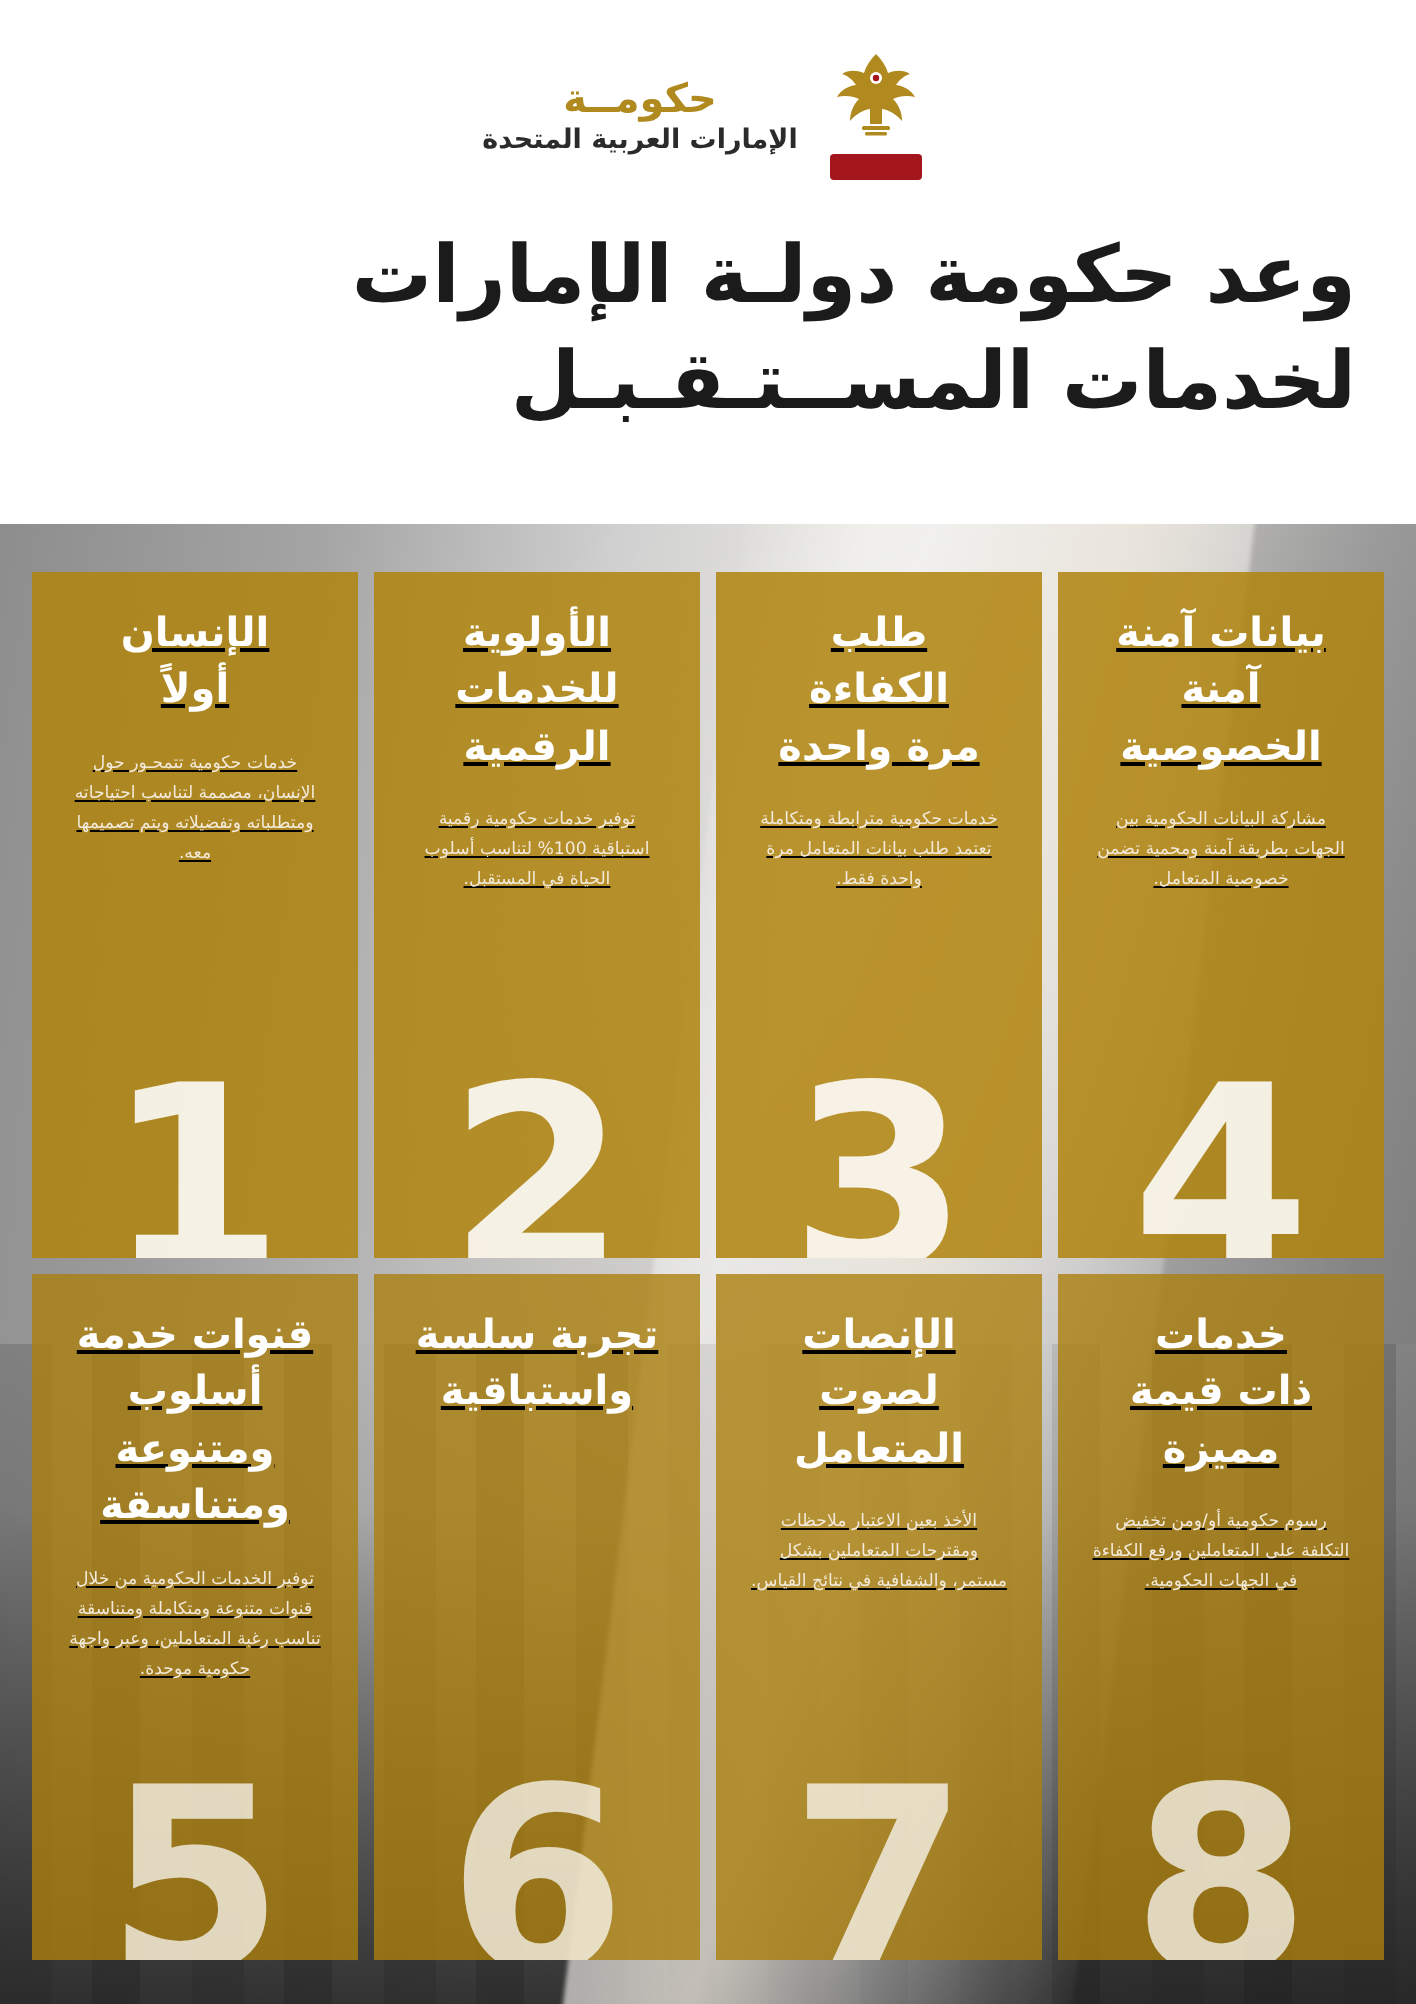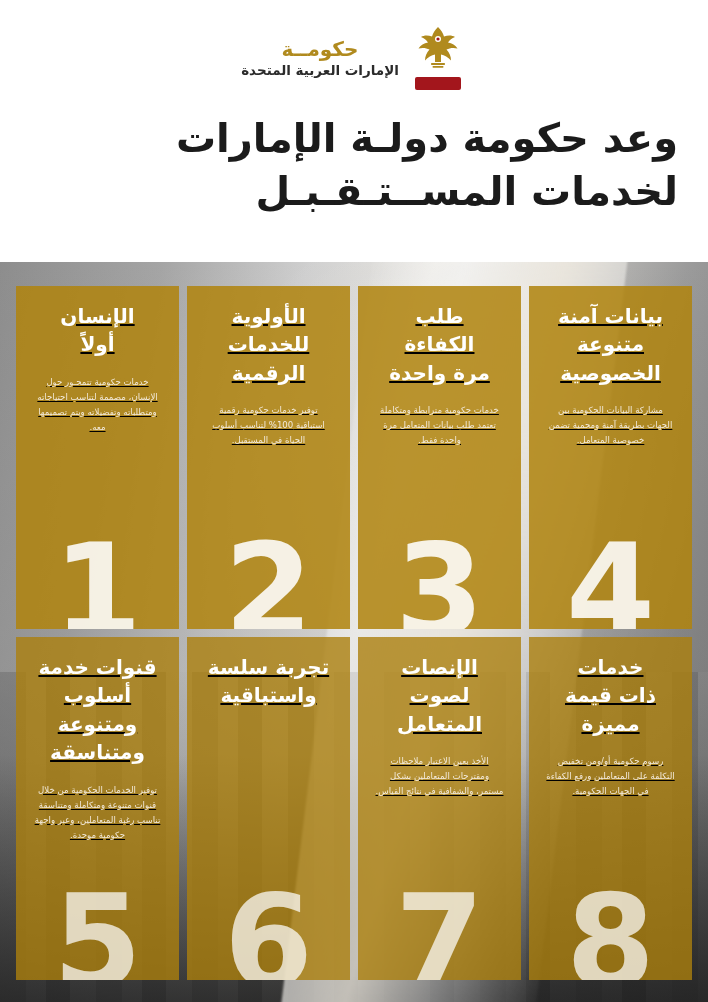--- a/index.html
+++ b/index.html
@@ -218,21 +218,21 @@
 <div class="poster">
   <div class="bg-photo"></div>
   <div class="bg-buildings"></div>
   <div class="bg-flagsweep"></div>
 
   <div class="grid">
 
     <div class="card">
       <div class="card-title">
         <div>بيانات آمنة</div>
-        <div>متنوعة</div>
+        <div>آمنة</div>
         <div>الخصوصية</div>
       </div>
       <div class="card-desc">مشاركة البيانات الحكومية بين الجهات بطريقة آمنة ومحمية تضمن خصوصية المتعامل.</div>
       <div class="card-num">4</div>
     </div>
 
     <div class="card">
       <div class="card-title">
         <div>طلب</div>
         <div>الكفاءة</div>

